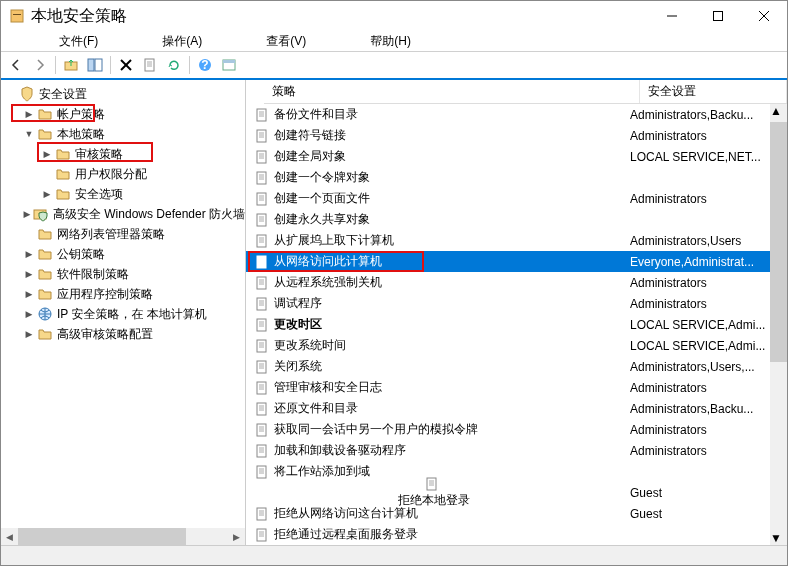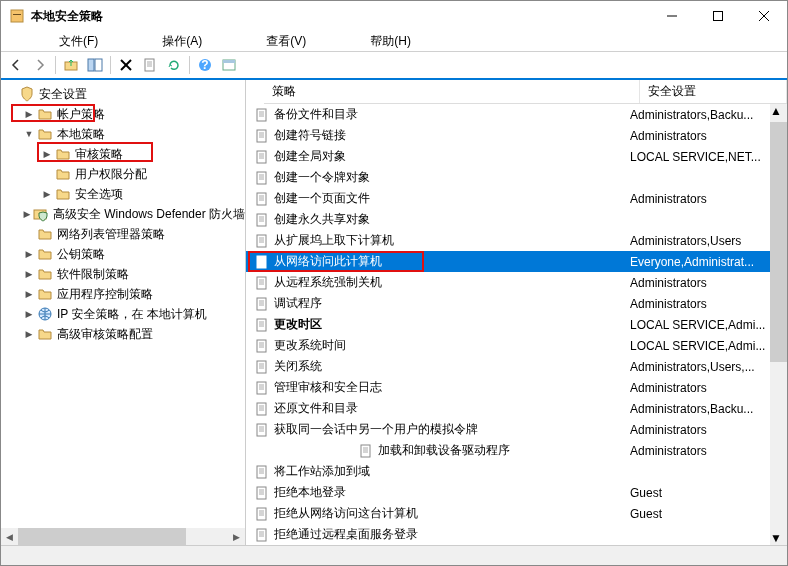--- a/index.html
+++ b/index.html
@@ -1,19 +1,19 @@
 <!DOCTYPE html>
 <html><head>
 <meta charset="utf-8">
 <style>
 * { box-sizing: border-box; margin: 0; padding: 0; font-family: "Microsoft YaHei", "Segoe UI", sans-serif; font-size: 12px; }
 body { background: #fff; width: 788px; height: 566px; overflow: hidden; border: 1px solid #888; }
 .titlebar { height: 30px; display: flex; align-items: center; padding: 0 0 0 8px; background: #fff; }
 .titlebar .title-icon { width: 16px; height: 16px; margin-right: 6px; }
-.titlebar .title-text { flex: 1; font-size: 12px; font-weight: bold; }
+.titlebar .title-text { flex: 1; font-size: 16px; }
 .titlebar .winbtn { width: 46px; height: 30px; display: flex; align-items: center; justify-content: center; }
 .menubar { height: 21px; display: flex; align-items: center; padding: 0 2px; border-bottom: 1px solid #d0d0d0; }
 .menubar .menu-item { padding: 2px 8px; margin-left: 48px; }
 .toolbar { height: 28px; display: flex; align-items: center; padding: 0 4px; border-bottom: 2px solid #0078d7; gap: 2px; }
 .toolbar .tool-btn { width: 22px; height: 22px; display: flex; align-items: center; justify-content: center; border-radius: 2px; }
 .toolbar .sep { width: 1px; height: 18px; background: #ccc; margin: 0 2px; }
 .content { display: flex; height: calc(566px - 30px - 21px - 28px - 20px - 2px); }
 .tree-pane { width: 245px; border-right: 1px solid #ccc; overflow: auto; padding: 4px 0; position: relative; }
 .list-pane { flex: 1; overflow: auto; position: relative; }
 .list-header { display: flex; background: #fff; border-bottom: 1px solid #ddd; height: 24px; align-items: center; position: sticky; top: 0; z-index: 2; margin-left: 18px; }
@@ -460,21 +460,21 @@
               <svg width="16" height="16">
                 <rect x="3" y="2" width="9" height="12" fill="#fff" stroke="#888"></rect>
                 <path d="M5 5 h5 M5 7 h5 M5 9 h5" stroke="#aaa"></path>
               </svg>
             </span>
             <span>获取同一会话中另一个用户的模拟令牌</span>
           </div>
           <div class="col col-setting">Administrators</div>
         </div>
         <div class="list-row">
-          <div class="col col-policy" style="display: flex; align-items: center; justify-content: center;">
+          <div class="col col-policy" style="display: flex; align-items: center;">
             <span class="pol-icon">
               <svg width="16" height="16">
                 <rect x="3" y="2" width="9" height="12" fill="#fff" stroke="#888"></rect>
                 <path d="M5 5 h5 M5 7 h5 M5 9 h5" stroke="#aaa"></path>
               </svg>
             </span>
             <span>加载和卸载设备驱动程序</span>
           </div>
           <div class="col col-setting">Administrators</div>
         </div>
@@ -484,21 +484,21 @@
               <svg width="16" height="16">
                 <rect x="3" y="2" width="9" height="12" fill="#fff" stroke="#888"></rect>
                 <path d="M5 5 h5 M5 7 h5 M5 9 h5" stroke="#aaa"></path>
               </svg>
             </span>
             <span>将工作站添加到域</span>
           </div>
           <div class="col col-setting"></div>
         </div>
         <div class="list-row">
-          <div class="col col-policy" style="display: flex; align-items: center;">
+          <div class="col col-policy" style="display: flex; align-items: center; flex-direction: column;">
             <span class="pol-icon">
               <svg width="16" height="16">
                 <rect x="3" y="2" width="9" height="12" fill="#fff" stroke="#888"></rect>
                 <path d="M5 5 h5 M5 7 h5 M5 9 h5" stroke="#aaa"></path>
               </svg>
             </span>
             <span>拒绝本地登录</span>
           </div>
           <div class="col col-setting">Guest</div>
         </div>

